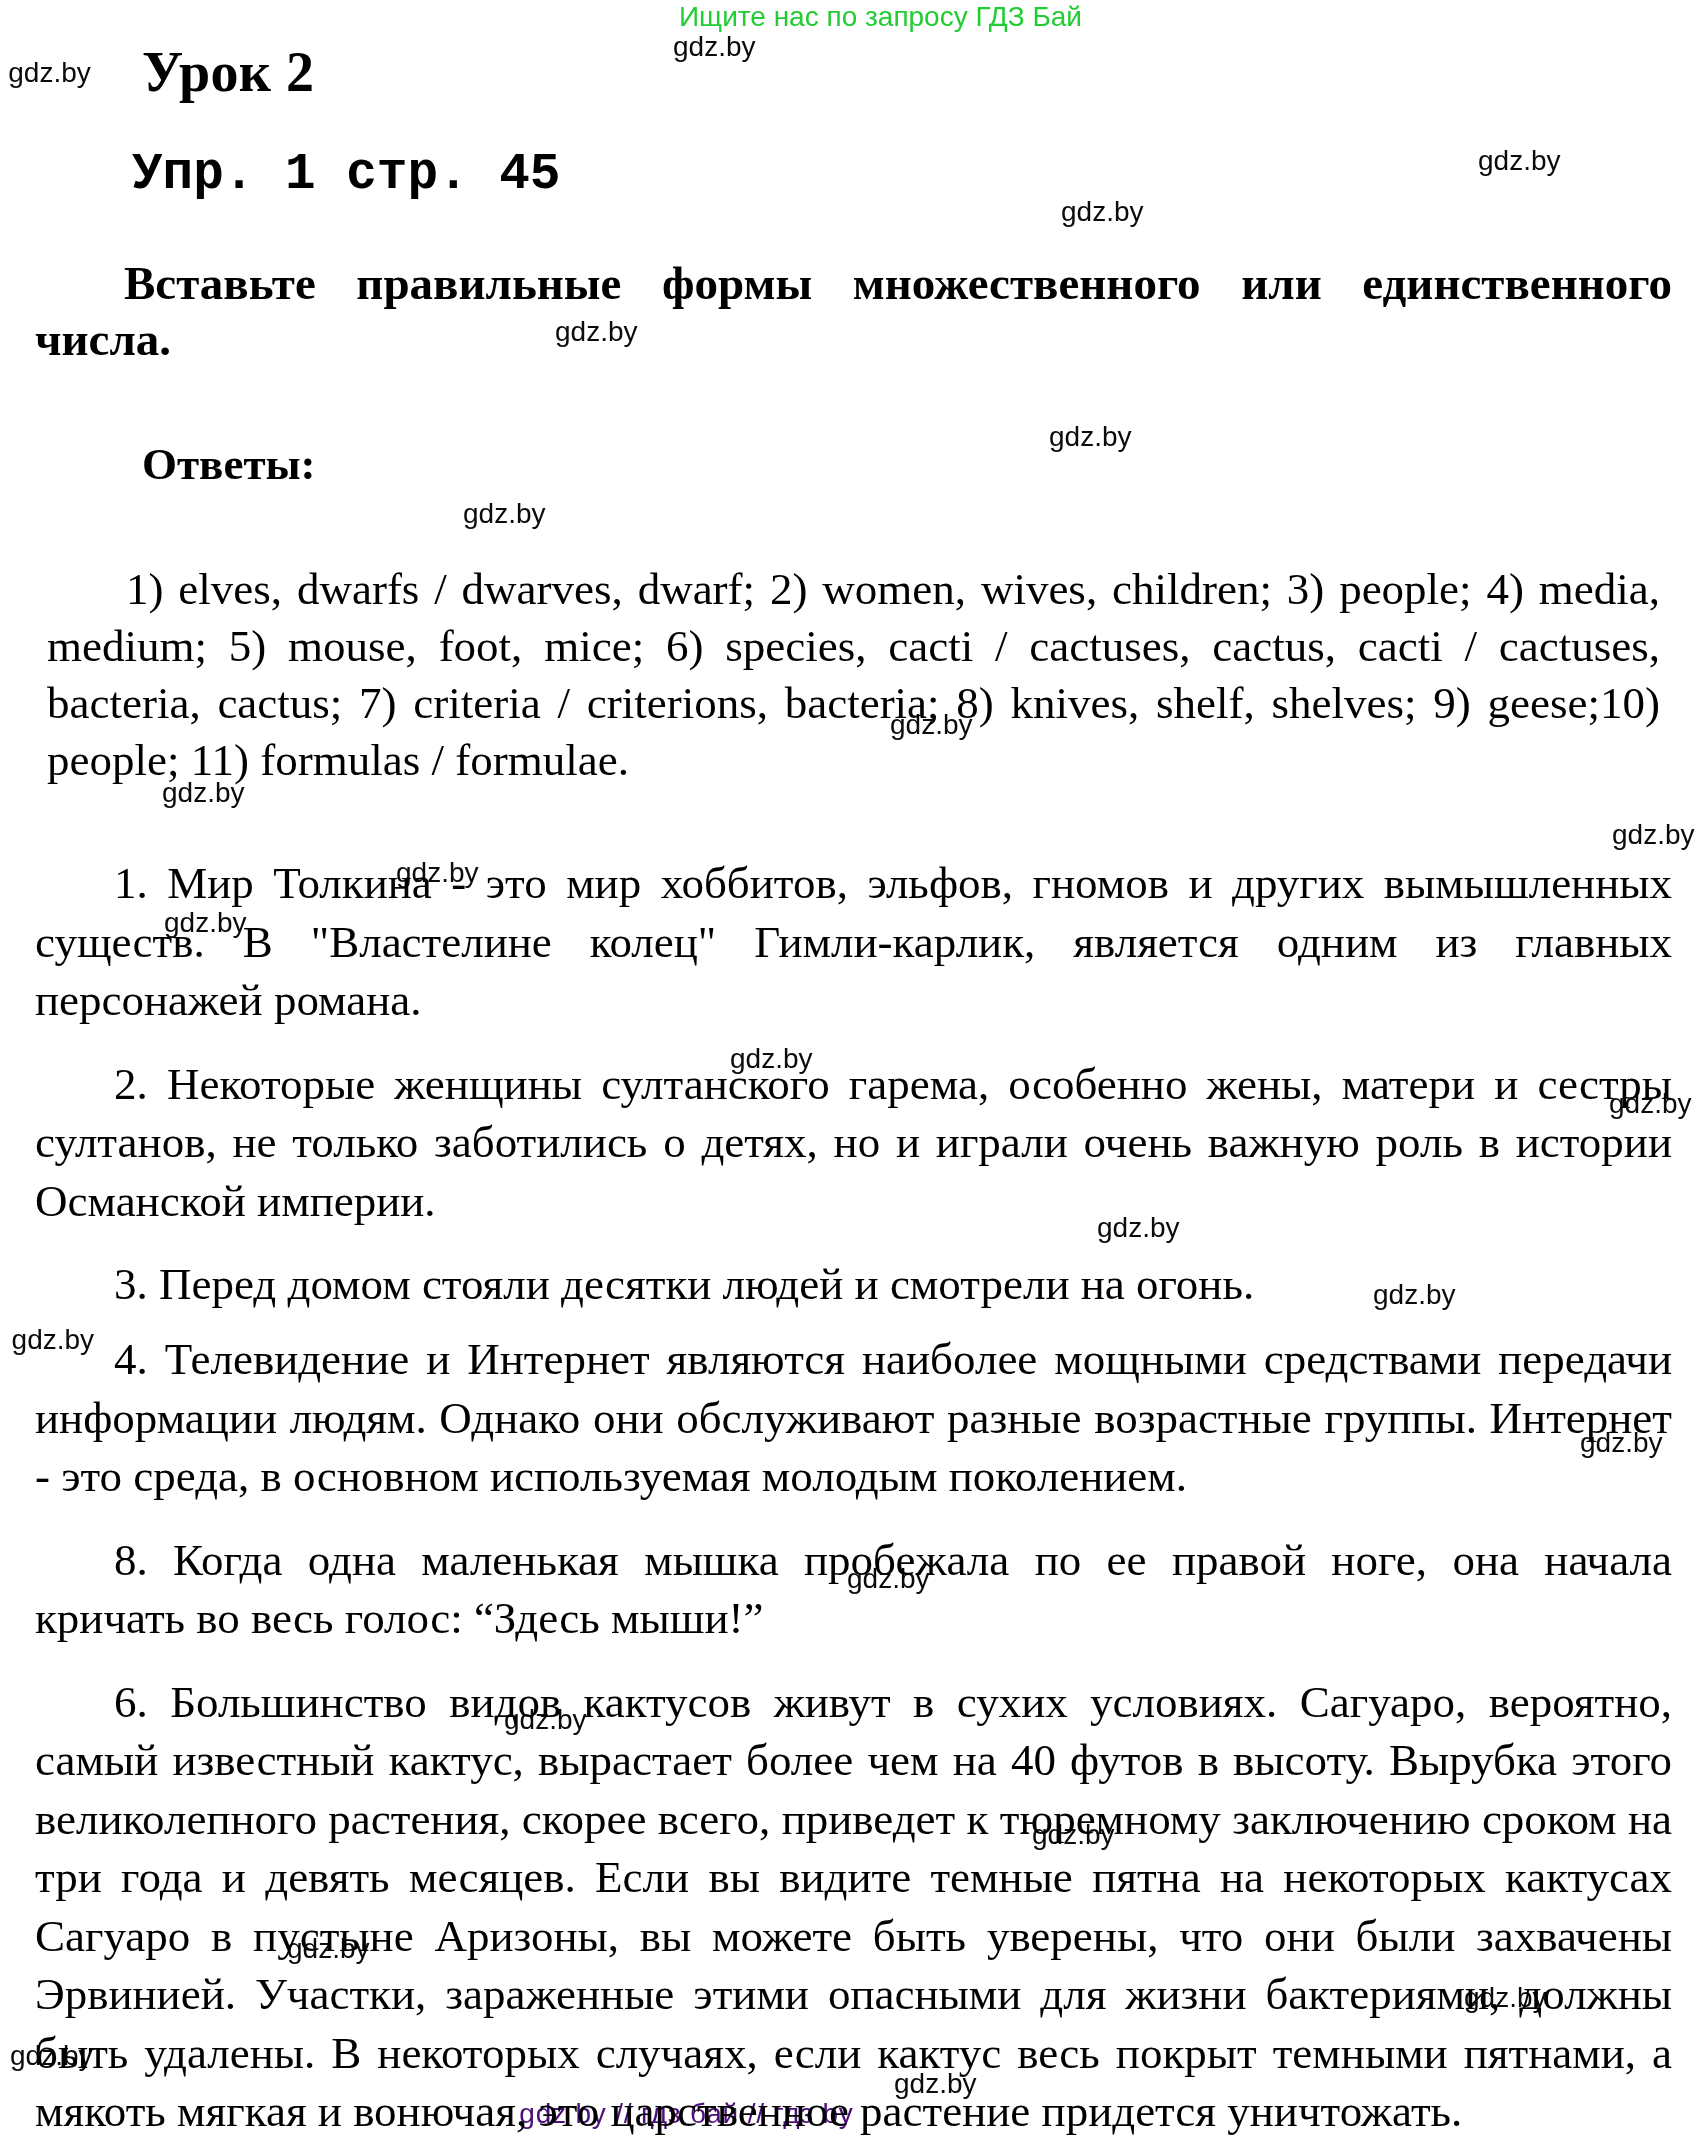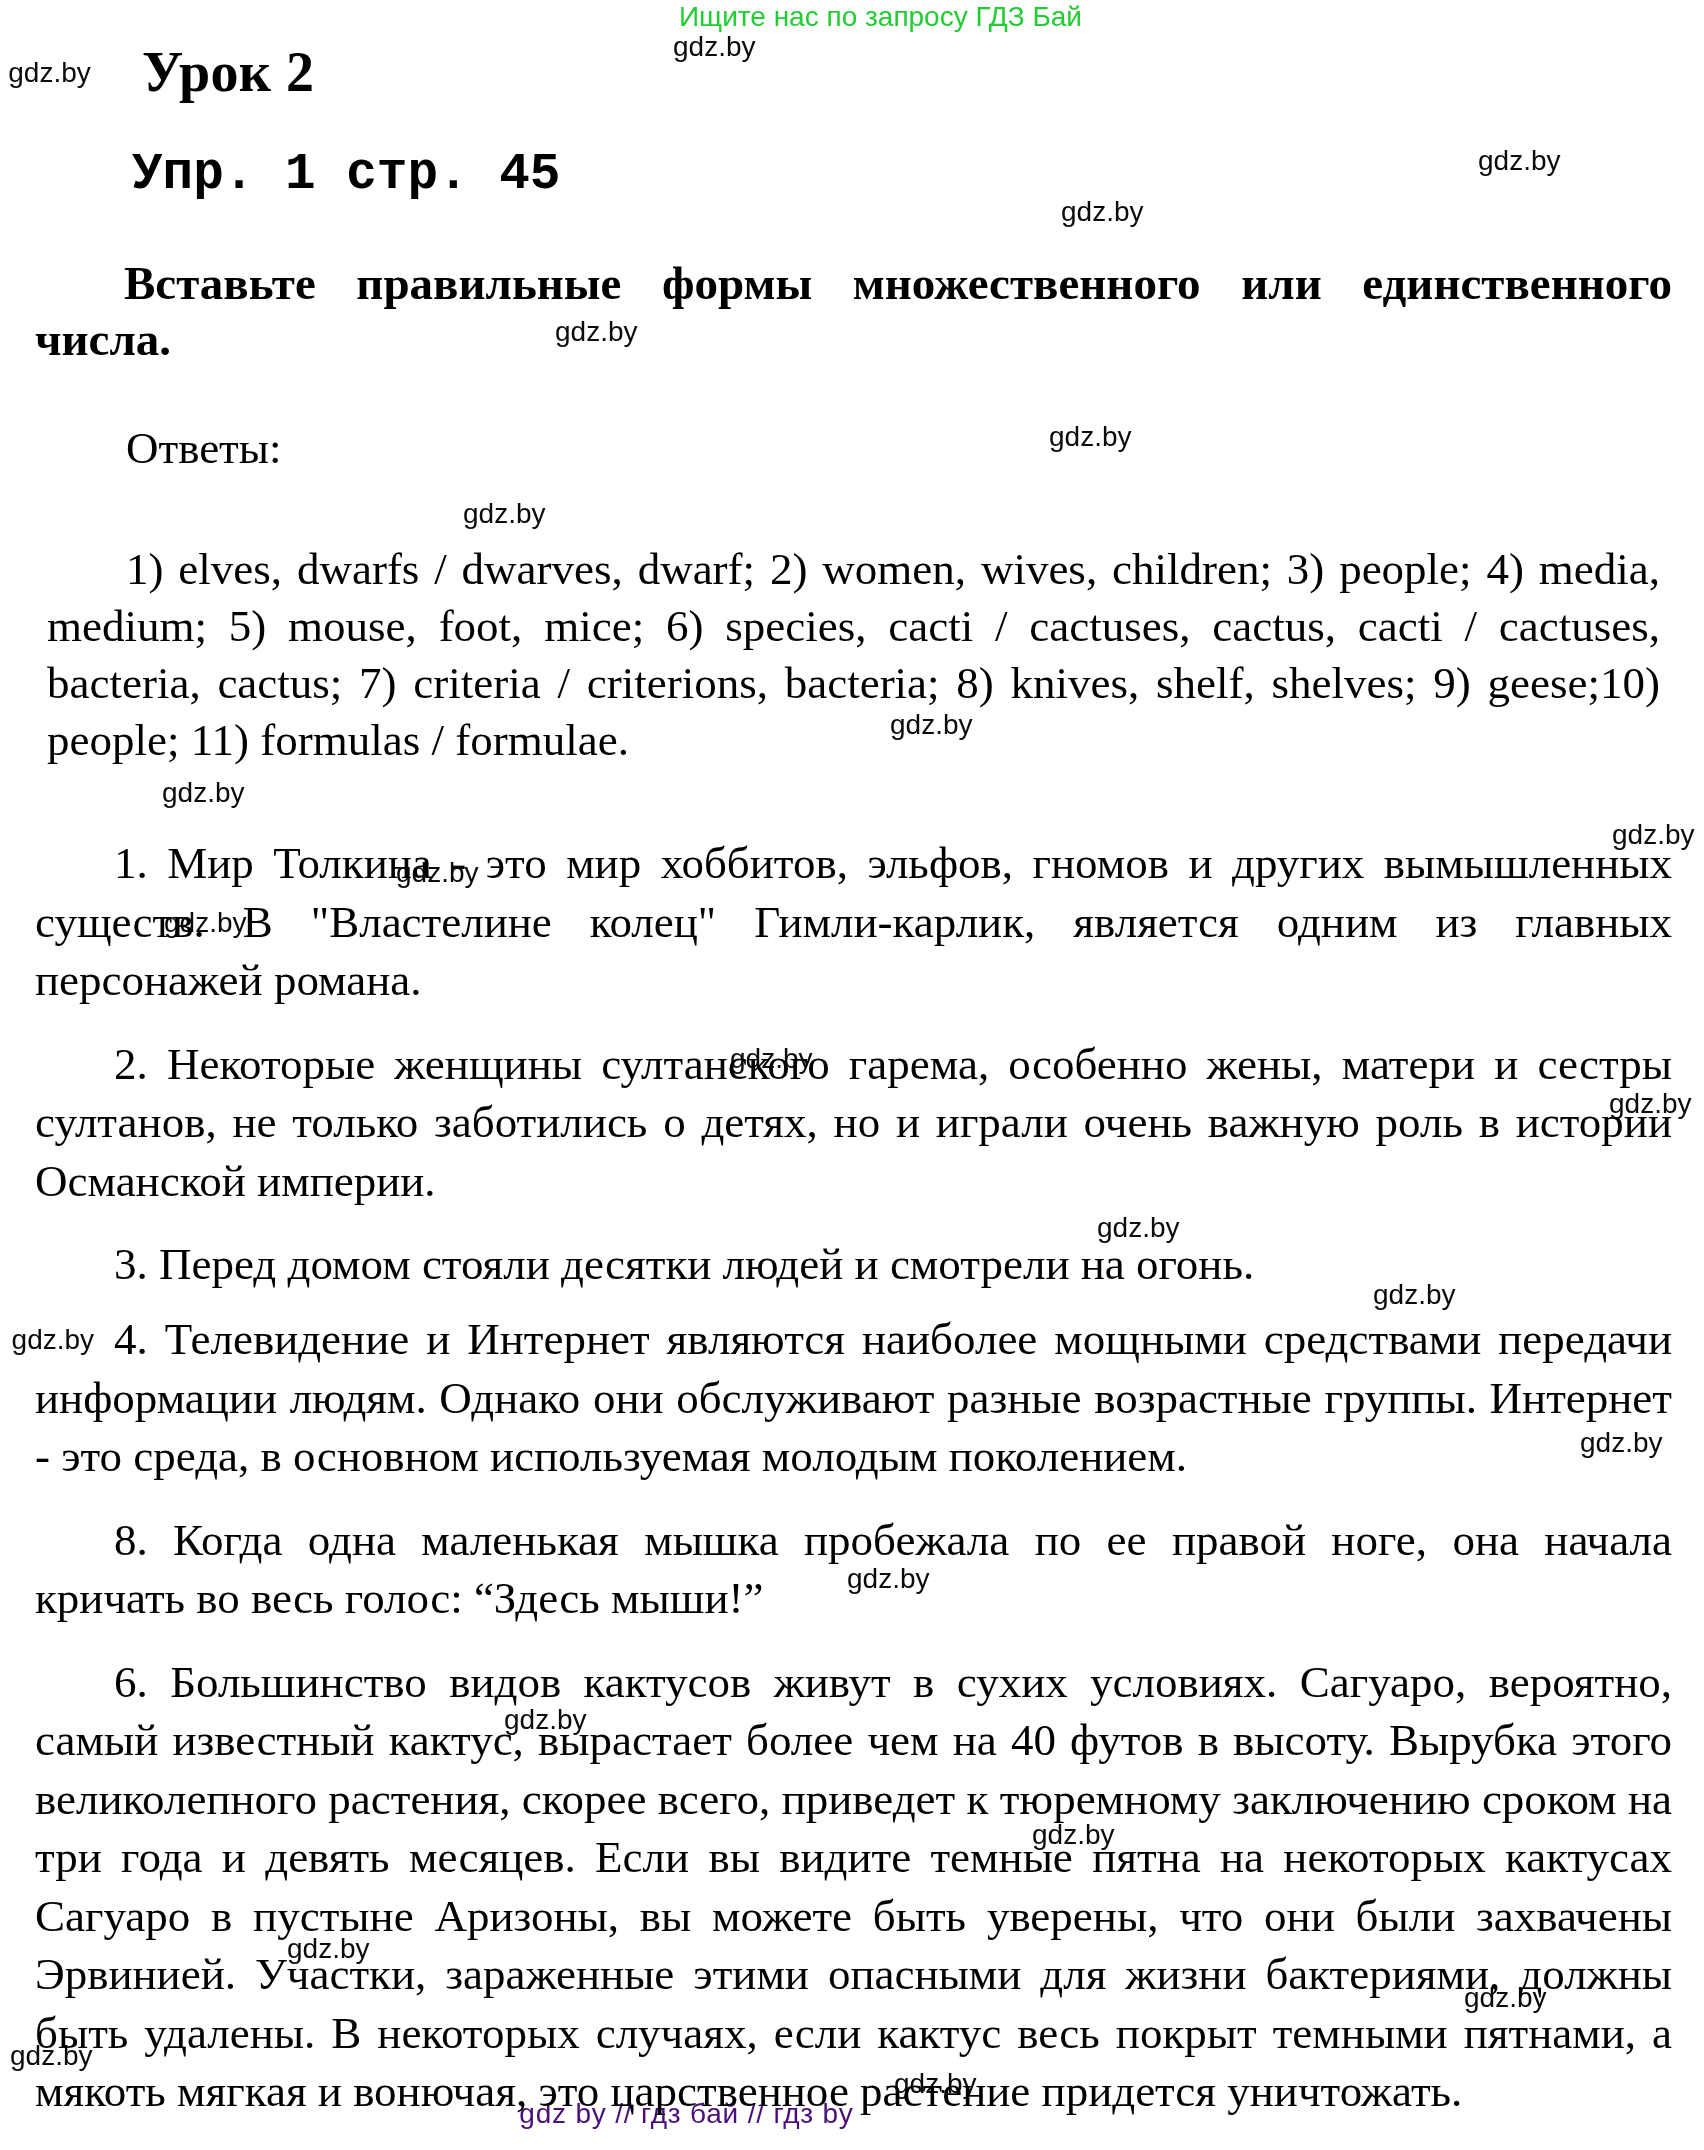--- a/index.html
+++ b/index.html
@@ -82,22 +82,22 @@
     font-size: 47px;
     font-weight: 700;
     margin: 0;
     padding: 55px 0 0 0;
     text-indent: 89px;
     text-align: justify;
     line-height: 1.18;
   }
   h3.answers-head {
     font-size: 45px;
-    font-weight: 400;
-    margin: 0;
+    font-weight: 700;
+    margin: 16px;
     padding: 58px 0 0 91px;
     line-height: 1.05;
   }
   p.answers {
     font-size: 45px;
     font-weight: 400;
     margin: 12px;
     padding: 56px 0 0 0;
     text-indent: 79px;
     text-align: justify;

